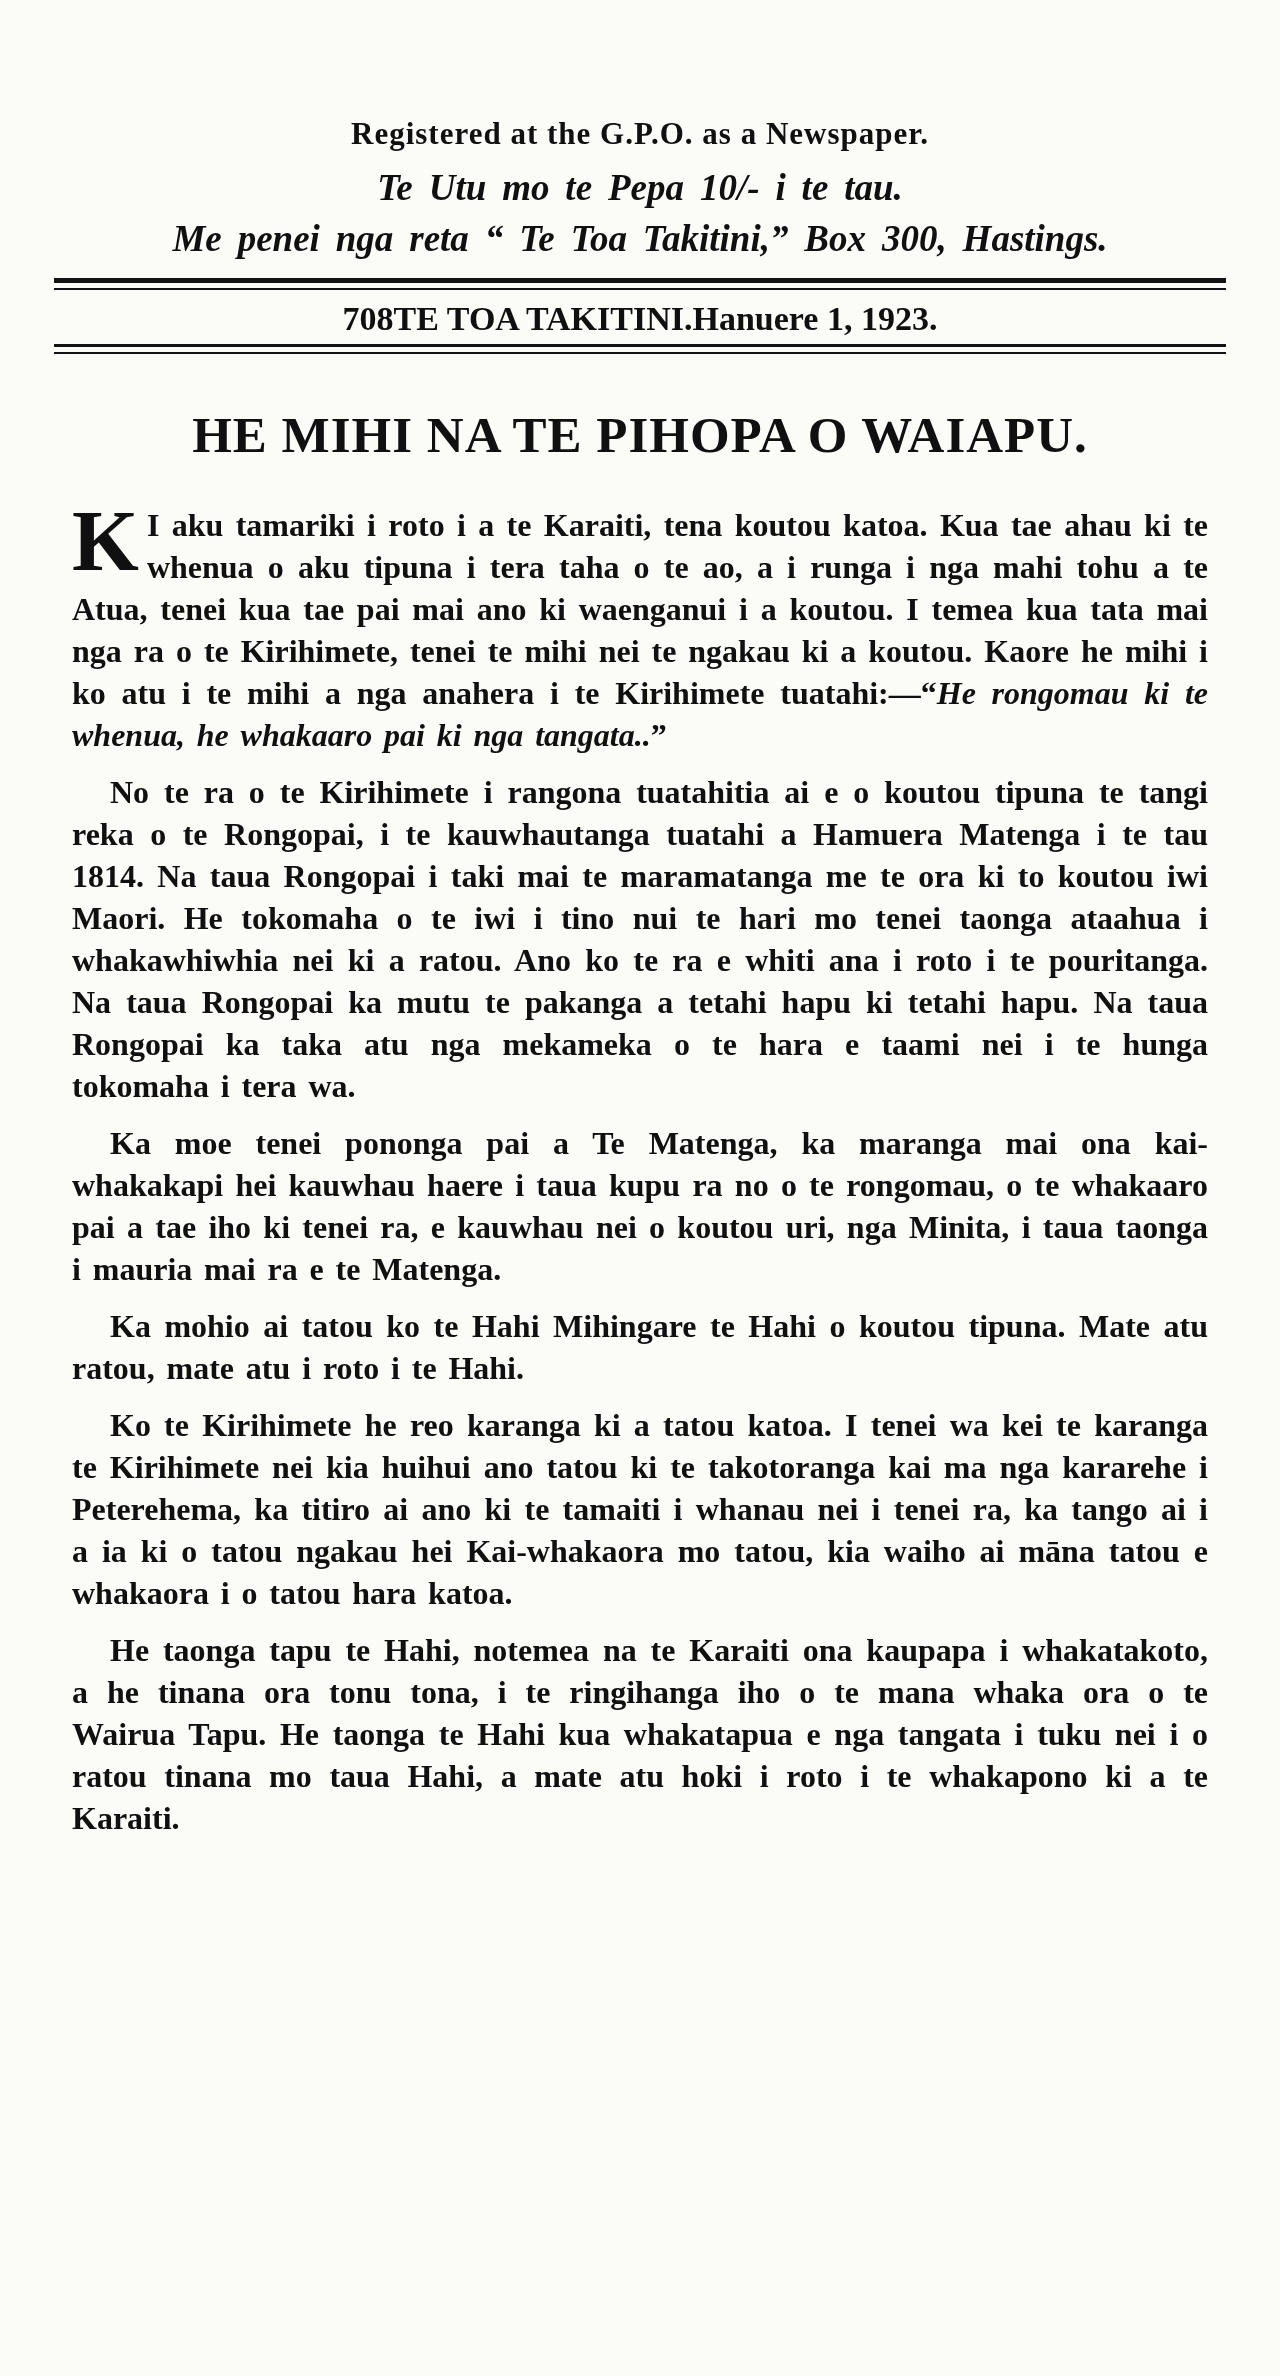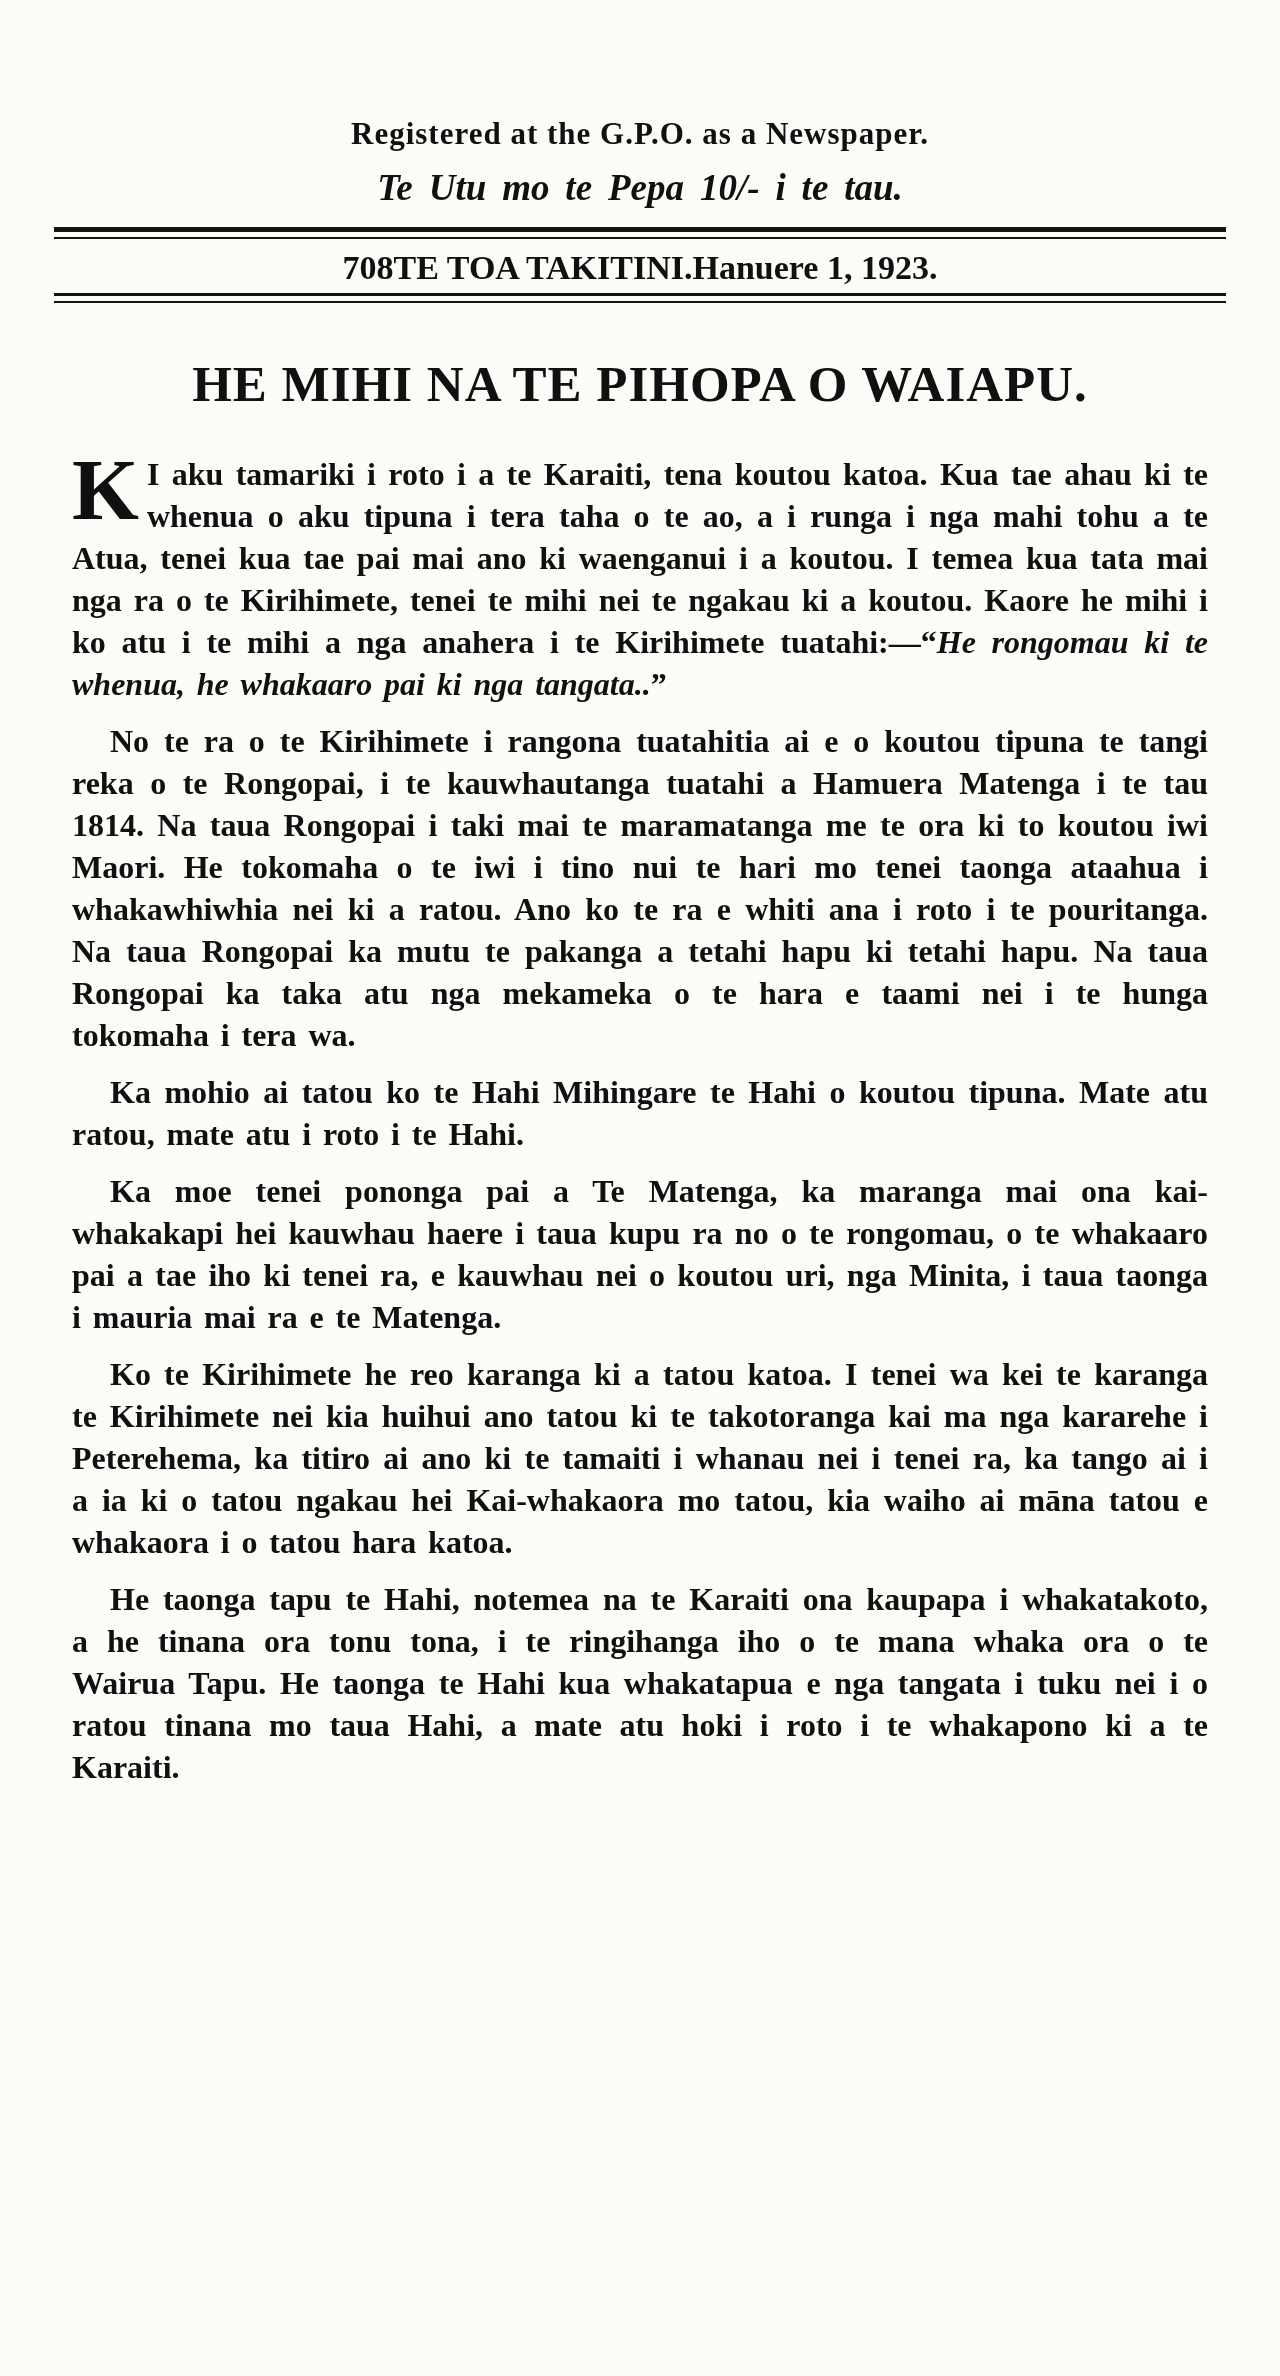--- a/index.html
+++ b/index.html
@@ -91,35 +91,36 @@
 </head>
 <body>
 
 <div class="page">
 
   <div class="registered">Registered at the G.P.O. as a Newspaper.</div>
 
 
   <div class="sub1">Te Utu mo te Pepa 10/- i te tau.</div>
 
+  <div class="sub2">Me penei nga reta “ Te Toa Takitini,” Box 300, Hastings.</div>
 
   <div class="rule-a"></div>
 
   <div class="issue-row">
     <span>708</span>
     <span>TE TOA TAKITINI.</span>
     <span>Hanuere 1, 1923.</span>
   </div>
 
   <div class="rule-b"></div>
 
   <h1 class="article-heading">HE MIHI NA TE PIHOPA O WAIAPU.</h1>
 
   <div class="article-body">
       <p><span class="dropcap">K</span><span>I aku tamariki i roto i a te Karaiti, tena koutou katoa.  Kua tae ahau ki te whenua o aku tipuna i tera taha o te ao, a i runga i nga mahi tohu a te Atua, tenei kua tae pai mai ano ki waenganui i a koutou.   I temea kua tata mai nga ra o te Kirihimete, tenei te mihi nei te ngakau ki a koutou.   Kaore he mihi i ko atu i te  mihi a  nga anahera  i  te  Kirihimete tuatahi:—“</span><span class="ital">He rongomau ki te whenua, he whakaaro pai ki nga tangata..</span><span>”</span></p>
       <p class="indent"><span>No te ra o te Kirihimete i rangona tuatahitia ai e o koutou tipuna te tangi reka o te Rongopai, i te kauwhautanga tuatahi a Hamuera Matenga i te tau 1814.   Na taua Rongopai i taki mai te maramatanga me te ora ki to koutou iwi Maori.   He tokomaha o te iwi i tino nui te  hari mo  tenei taonga  ataahua i whakawhiwhia nei ki a ratou.   Ano ko te ra e whiti ana i roto i te pouritanga.   Na taua Rongopai ka mutu te  pakanga  a tetahi hapu ki tetahi hapu.   Na taua Rongopai ka taka atu nga mekameka o te hara e taami nei i te hunga tokomaha i tera wa.</span></p>
+      <p class="indent"><span>Ka moe tenei pononga pai a Te Matenga, ka maranga mai ona kai-whakakapi hei kauwhau haere i taua kupu ra no o te rongomau, o te whakaaro pai a tae iho ki tenei ra, e kauwhau nei o koutou uri, nga Minita, i taua taonga i  mauria mai  ra e te Matenga.</span></p>
       <p class="indent"><span>Ka mohio ai tatou ko te Hahi Mihingare te Hahi o  koutou tipuna.    Mate atu ratou, mate atu i roto i te Hahi.</span></p>
-      <p class="indent"><span>Ka moe tenei pononga pai a Te Matenga, ka maranga mai ona kai-whakakapi hei kauwhau haere i taua kupu ra no o te rongomau, o te whakaaro pai a tae iho ki tenei ra, e kauwhau nei o koutou uri, nga Minita, i taua taonga i  mauria mai  ra e te Matenga.</span></p>
       <p class="indent"><span>Ko te Kirihimete he reo karanga ki a tatou katoa.   I tenei wa kei te karanga te Kirihimete nei kia huihui ano tatou ki te takotoranga kai ma nga kararehe i Peterehema, ka titiro ai ano ki te tamaiti i whanau nei i tenei ra, ka tango ai i a ia ki o tatou ngakau hei Kai-whakaora mo tatou, kia waiho ai māna tatou e whakaora i o tatou hara katoa.</span></p>
       <p class="indent"><span>He taonga tapu te Hahi, notemea na te Karaiti ona kaupapa i whakatakoto, a he tinana ora tonu tona, i te ringihanga iho o te mana whaka ora o te Wairua Tapu.   He taonga  te  Hahi  kua whakatapua e nga tangata i tuku nei i o ratou tinana mo taua Hahi, a mate atu hoki i roto i te whakapono ki a te Karaiti.</span></p>
     </div>
 
 </div>
 
 </body></html>

